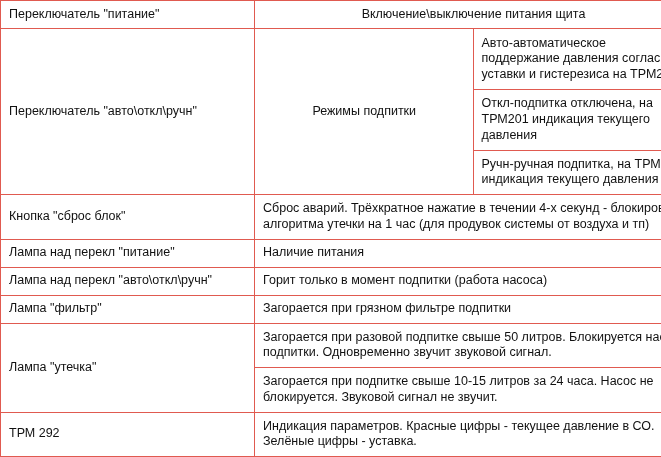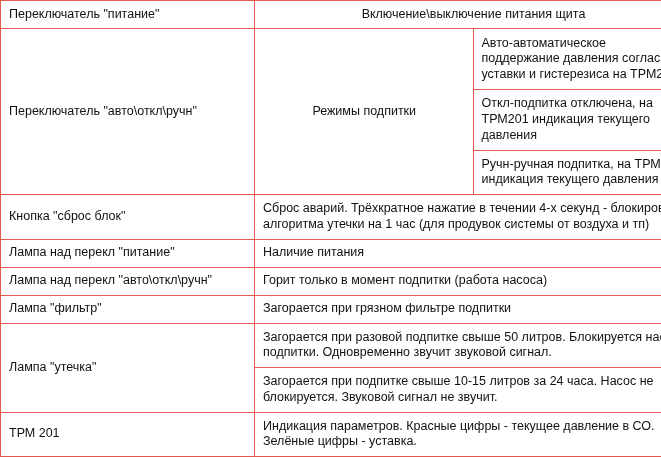--- a/index.html
+++ b/index.html
@@ -132,21 +132,21 @@
       </td>
     </tr>
     <tr>
       <td class="col-desc-wide" colspan="2">
         <span class="cell-text">Загорается при подпитке свыше 10-15 литров за 24 часа. Насос не блокируется. Звуковой сигнал не звучит.</span>
       </td>
     </tr>
 
     <tr>
       <td class="col-param">
-        <span class="cell-text">ТРМ 201</span>
+        <span class="cell-text">ТРМ 292</span>
       </td>
       <td class="col-desc-wide" colspan="2">
         <span class="cell-text">Индикация параметров. Красные цифры - текущее давление в СО. Зелёные цифры - уставка.</span>
       </td>
     </tr>
 
   </tbody>
 </table>
 
 </body></html>

